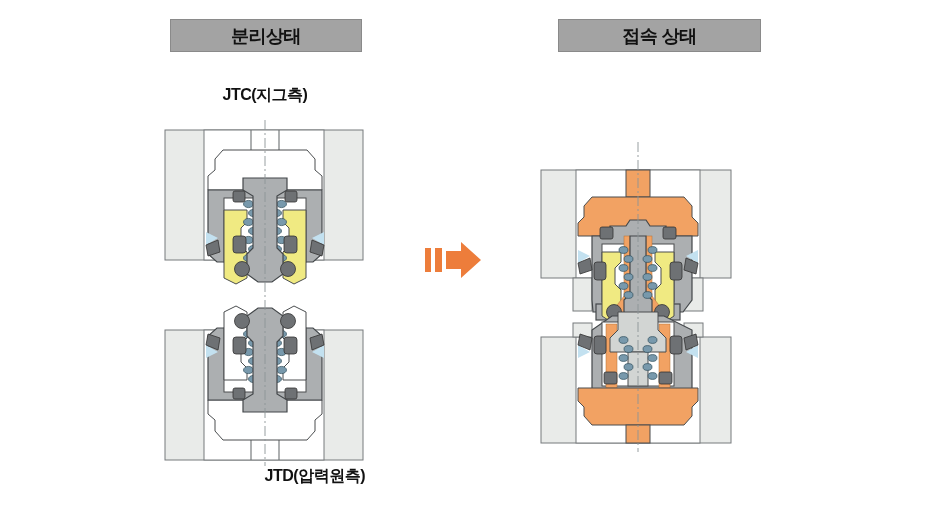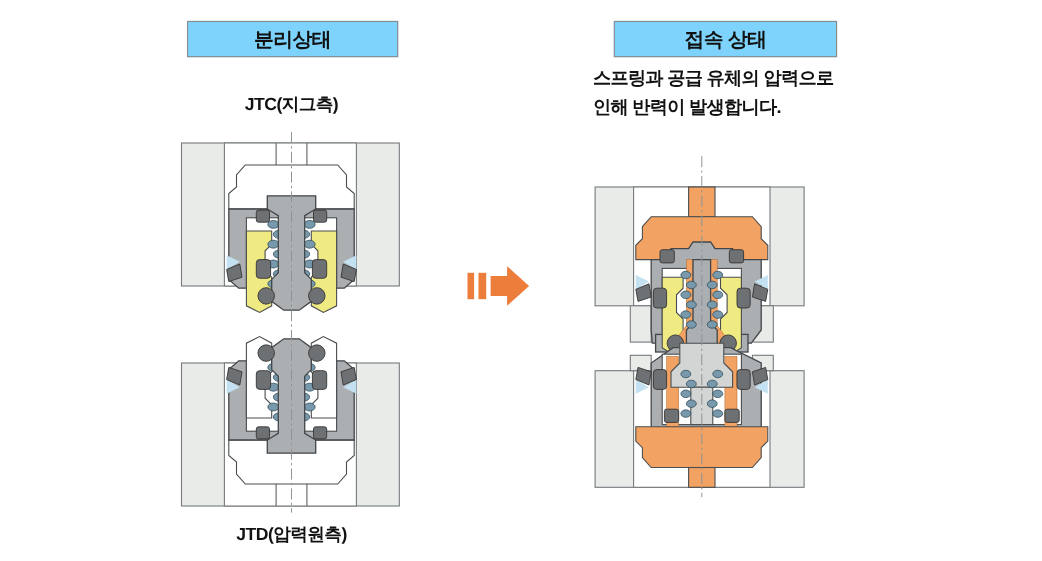--- a/index.html
+++ b/index.html
@@ -1,26 +1,26 @@
 <!DOCTYPE html>
 <html><head>
 <meta charset="utf-8">
 <style>
   html,body{margin:0;padding:0;background:#fff;}
   body{width:947px;height:510px;position:relative;overflow:hidden;
        font-family:"Liberation Sans","DejaVu Sans",sans-serif;color:#111;}
   .stage{position:absolute;left:0;top:0;width:947px;height:510px;}
-  .hdr-box{position:absolute;height:31px;border:1.5px solid #8a8a8a;background:#7dd3fc;
+  .hdr-box{position:absolute;height:31px;border:1.5px solid #8a8a8a;background:#a3a3a3;
            display:flex;align-items:center;justify-content:center;
            font-size:18px;font-weight:700;letter-spacing:-0.5px;}
   .hdr-left{left:170px;top:19px;width:190px;}
   .hdr-right{left:558px;top:19px;width:201px;}
   .lbl{position:absolute;font-size:16px;font-weight:600;letter-spacing:-0.5px;text-align:center;}
   .lbl-jtc{left:165px;top:85px;width:200px;}
-  .lbl-jtd{left:165px;top:476px;width:200px;}
+  .lbl-jtd{left:165px;top:466px;width:200px;text-align:right;}
   .desc{position:absolute;left:539px;top:58px;width:280px;font-size:16.5px;font-weight:600;
         line-height:27px;letter-spacing:-0.6px;}
   svg{position:absolute;left:0;top:0;}
   
   .plate{fill:#e9ebe9;stroke:#767a7c;stroke-width:1;}
   .cut{fill:#ffffff;stroke:#767a7c;stroke-width:1;}
   .gbody{fill:#acafb1;stroke:#43474a;stroke-width:1.2;}
   .wht{fill:#ffffff;stroke:#4a4d4f;stroke-width:1;}
   .yel{fill:#f0ea82;stroke:#4a4d4f;stroke-width:1;}
   .spr{fill:#7899ac;stroke:#2e4c59;stroke-width:0.7;}
@@ -234,18 +234,14 @@
 
   <div class="hdr-box hdr-left">
     <span>분리상태</span>
   </div>
   <div class="lbl lbl-jtc">JTC(지그측)</div>
   <div class="lbl lbl-jtd">JTD(압력원측)</div>
 
   <div class="hdr-box hdr-right">
     <span>접속 상태</span>
   </div>
-  <div class="desc">
-    <div>스프링과 공급 유체의 압력으로</div>
-    <div>인해 반력이 발생합니다.</div>
-  </div>
 
 </div>
 
 </body></html>

